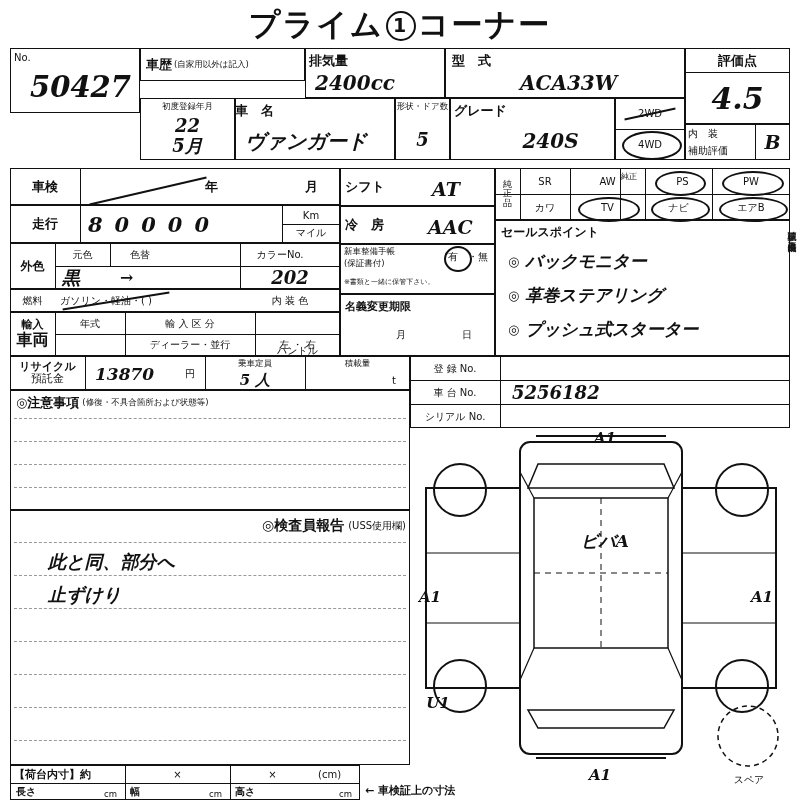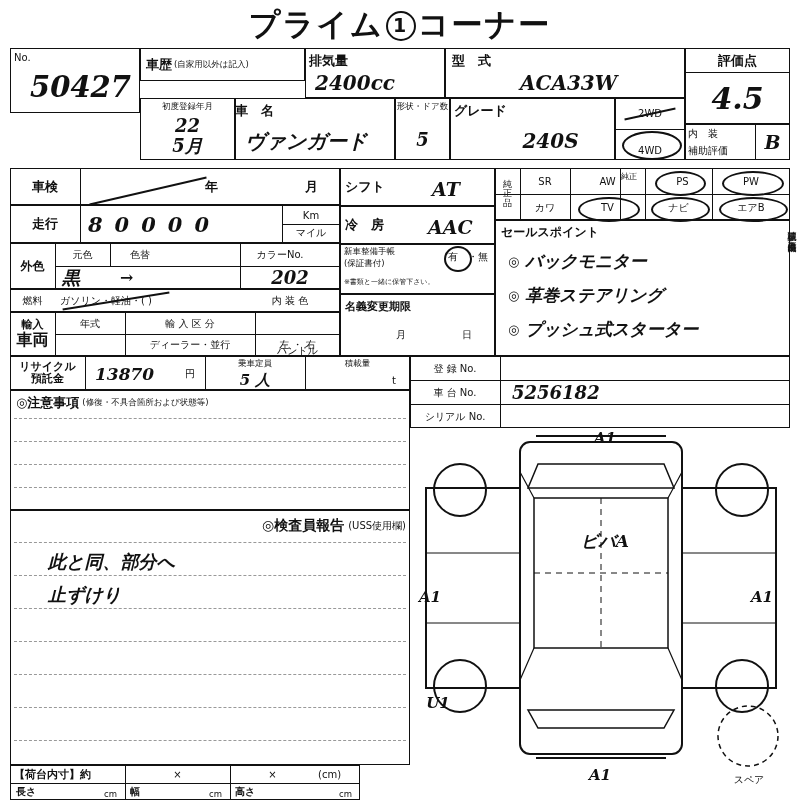--- a/index.html
+++ b/index.html
@@ -81,21 +81,21 @@
   <div class="cell xs ctr" style="left:395px;top:99px;width:55px;height:16px;">形状・ドア数</div>
   <div class="cell hw ctr" style="left:395px;top:120px;width:55px;height:38px;font-size:18px;">5</div>
 
   <div class="box" style="left:450px;top:98px;width:165px;height:62px;"></div>
   <div class="cell lbl" style="left:454px;top:100px;width:90px;height:22px;">グレード</div>
   <div class="cell hw ctr" style="left:450px;top:126px;width:165px;height:30px;font-size:20px;margin-left:18px;">240S</div>
 
   <div class="box" style="left:615px;top:98px;width:70px;height:62px;"></div>
   <div class="line" style="left:615px;top:129px;width:70px;height:1px;"></div>
   <div class="cell sm ctr" style="left:615px;top:99px;width:70px;height:29px;">2WD</div>
-  <div class="cell sm ctr" style="left:615px;top:136px;width:70px;height:29px;">4WD</div>
+  <div class="cell sm ctr" style="left:615px;top:130px;width:70px;height:29px;">4WD</div>
   <div class="ell" style="left:622px;top:131px;width:56px;height:25px;"></div>
   <div class="line" style="left:624px;top:113px;width:52px;height:2px;transform:rotate(-12deg);"></div>
 
   <div class="box" style="left:685px;top:124px;width:105px;height:36px;"></div>
   <div class="line" style="left:755px;top:124px;width:1px;height:36px;"></div>
   <div class="cell sm" style="left:688px;top:125px;width:66px;height:17px;">内　装</div>
   <div class="cell sm" style="left:688px;top:142px;width:66px;height:17px;">補助評価</div>
   <div class="cell hw ctr" style="left:755px;top:124px;width:35px;height:36px;font-size:19px;">B</div>
 
   <div class="box" style="left:10px;top:168px;width:330px;height:37px;"></div>
@@ -152,21 +152,21 @@
   <div class="cell sm ctr" style="left:255px;top:313px;width:85px;height:21px;margin-top:27px;">ハンドル</div>
   <div class="cell sm ctr" style="left:125px;top:334px;width:130px;height:22px;">ディーラー・並行</div>
   <div class="cell sm ctr" style="left:255px;top:334px;width:85px;height:22px;">左 ・ 右</div>
 
   <div class="box" style="left:10px;top:356px;width:400px;height:34px;"></div>
   <div class="line" style="left:85px;top:356px;width:1px;height:34px;"></div>
   <div class="line" style="left:205px;top:356px;width:1px;height:34px;"></div>
   <div class="line" style="left:305px;top:356px;width:1px;height:34px;"></div>
   <div class="cell ctr" style="left:10px;top:356px;width:75px;height:34px;flex-direction:column;justify-content:center;line-height:1.1;">
     <span style="font-size:11px;font-weight:bold;">リサイクル</span>
-    <span style="font-size:11px;font-weight:bold;">預託金</span>
+    <span style="font-size:11px;font-weight:normal;">預託金</span>
   </div>
   <div class="cell hw" style="left:95px;top:357px;width:90px;height:33px;font-size:17px;">13870</div>
   <div class="cell sm" style="left:185px;top:357px;width:20px;height:33px;">円</div>
   <div class="cell xs ctr" style="left:205px;top:357px;width:100px;height:14px;">乗車定員</div>
   <div class="cell hw ctr" style="left:205px;top:370px;width:100px;height:20px;font-size:15px;">5 人</div>
   <div class="cell xs ctr" style="left:305px;top:357px;width:105px;height:14px;">積載量</div>
   <div class="cell sm" style="left:392px;top:372px;width:15px;height:16px;">t</div>
 
   <div class="box" style="left:340px;top:168px;width:155px;height:38px;"></div>
   <div class="cell lbl" style="left:345px;top:168px;width:60px;height:38px;">シフト</div>
@@ -316,16 +316,17 @@
   <div class="cell sm ctr" style="left:125px;top:766px;width:105px;height:17px;">×</div>
   <div class="cell sm ctr" style="left:230px;top:766px;width:85px;height:17px;">×</div>
   <div class="cell sm" style="left:318px;top:766px;width:40px;height:17px;">(cm)</div>
   <div class="cell sm" style="left:16px;top:784px;width:50px;height:16px;font-weight:bold;">長さ</div>
   <div class="cell xs" style="left:104px;top:788px;width:20px;height:12px;">cm</div>
   <div class="cell sm" style="left:130px;top:784px;width:50px;height:16px;font-weight:bold;">幅</div>
   <div class="cell xs" style="left:209px;top:788px;width:20px;height:12px;">cm</div>
   <div class="cell sm" style="left:235px;top:784px;width:50px;height:16px;font-weight:bold;">高さ</div>
   <div class="cell xs" style="left:339px;top:788px;width:20px;height:12px;">cm</div>
 
+  <div class="cell sm" style="left:365px;top:781px;width:180px;height:18px;font-size:11px;font-weight:bold;">← 車検証上の寸法</div>
 
   <div class="vert xs" style="position:absolute;left:785px;top:225px;height:180px;font-size:9px;letter-spacing:0px;">記載事項は出品票作成時点</div>
 
 </div>
 
 </body></html>

